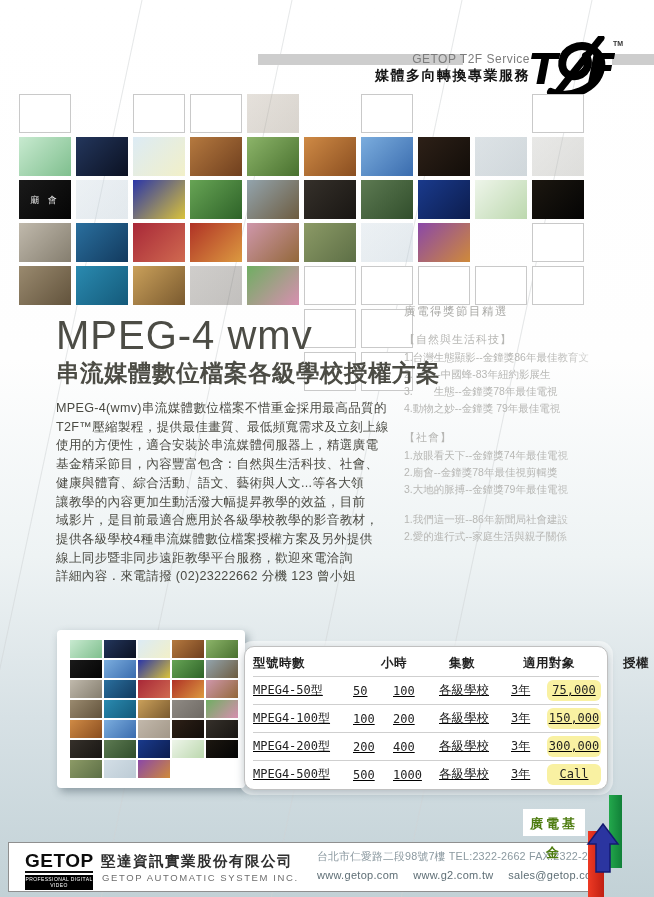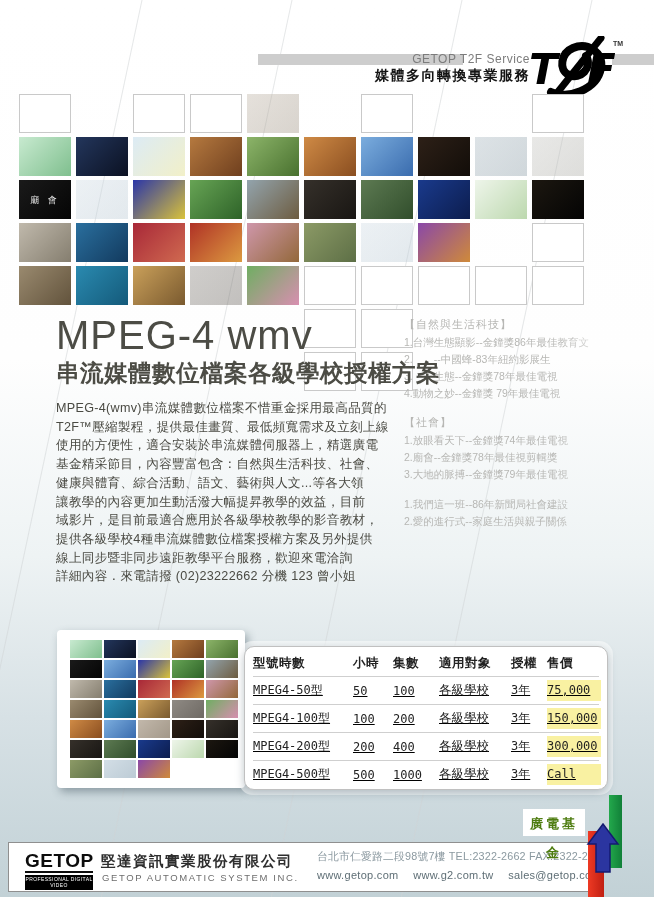--- a/index.html
+++ b/index.html
@@ -40,26 +40,26 @@
   .mini-card{position:absolute;left:57px;top:630px;width:188px;height:158px;background:#fff;border-radius:4px;
     box-shadow:3px 4px 9px rgba(60,80,90,.45);z-index:4;}
   .mini-cell{position:absolute;width:32px;height:18px;}
 
   
   .table-outer{position:absolute;left:239px;top:641px;width:374px;height:154px;background:rgba(255,255,255,.55);
     border-radius:14px;z-index:5;}
   .table-inner{position:absolute;left:5px;top:5px;right:5px;bottom:5px;background:#fff;border:1px solid #c0c0c0;
     border-radius:10px;box-shadow:0 3px 8px rgba(70,90,100,.35);padding:4px 8px;box-sizing:border-box;}
   .trow{display:grid;grid-template-columns:100px 40px 46px 72px 36px 54px;align-items:center;height:27px;}
-  .trow-head{height:25px;font-weight:bold;color:#3e3e3e;font-size:12.5px;letter-spacing:.5px;}
+  .trow-head{height:25px;font-weight:bold;color:#3e3e3e;font-size:12.5px;letter-spacing:.5px;gap:28px;}
   .trow-data{border-top:1px solid #cfcfcf;box-shadow:inset 0 1px 0 #ffffff;text-decoration:underline;}
   .tcell{font-size:12.5px;color:#222;}
   .tcell-mono{font-family:"DejaVu Sans Mono","Liberation Mono",monospace;font-size:12px;}
-  .tcell-price{background:#f9f1a2;height:21px;line-height:21px;
-    font-family:"DejaVu Sans Mono","Liberation Mono",monospace;font-size:12px;color:#1f1f1f;}
+  .tcell-price{background:#f9f1a2;text-align:center;height:21px;line-height:21px;
+    font-family:"DejaVu Sans Mono","Liberation Mono",monospace;font-size:12px;color:#1f1f1f;border-radius:6px;}
 
   
   .fund-label{position:absolute;left:523px;top:809px;width:62px;height:27px;background:#fff;z-index:7;
     font-size:13px;font-weight:bold;color:#4d7c0f;letter-spacing:3px;text-align:center;line-height:29px;}
   .footer{position:absolute;left:8px;top:842px;width:612px;height:50px;background:#fff;border:1px solid #8f8f8f;
     box-sizing:border-box;clip-path:polygon(0 0,100% 0,calc(100% - 30px) 100%,0 100%);z-index:6;}
   .getop-logo{position:absolute;left:16px;top:7px;width:70px;}
   .getop-word{font-size:19px;font-weight:900;color:#0c0c0c;letter-spacing:.5px;border-bottom:2px solid #0c0c0c;
     line-height:21px;width:68px;text-align:center;}
   .getop-badge{margin-top:2px;background:#000;color:#fff;font-size:5px;letter-spacing:.4px;text-align:center;
@@ -144,20 +144,21 @@
       <div class="grid-cell cell-empty" style="left: 418px; top: 266px; width: 52px; height: 39px;"></div>
       <div class="grid-cell cell-empty" style="left: 475px; top: 266px; width: 52px; height: 39px;"></div>
       <div class="grid-cell cell-empty" style="left: 532px; top: 266px; width: 52px; height: 39px;"></div>
       <div class="grid-cell cell-empty" style="left: 304px; top: 309px; width: 52px; height: 39px;"></div>
       <div class="grid-cell cell-empty" style="left: 361px; top: 309px; width: 52px; height: 39px;"></div>
       <div class="grid-cell cell-empty" style="left: 304px; top: 352px; width: 52px; height: 39px;"></div>
       <div class="grid-cell cell-empty" style="left: 361px; top: 352px; width: 52px; height: 39px;"></div>
     </div>
 
   <div class="awards">
+    <div class="awards-heading">廣電得獎節目精選</div>
     <div id="awards-sections">
         <div class="awards-section">
           <div class="awards-cat">【自然與生活科技】</div>
           <div class="award-item">1.台灣生態顯影--金鐘獎86年最佳教育文</div>
           <div class="award-item">2.　　--中國蜂-83年紐約影展生</div>
           <div class="award-item">3.　　生態--金鐘獎78年最佳電視</div>
           <div class="award-item">4.動物之妙--金鐘獎 79年最佳電視</div>
         </div>
         <div class="awards-section">
           <div class="awards-cat">【社會】</div>

